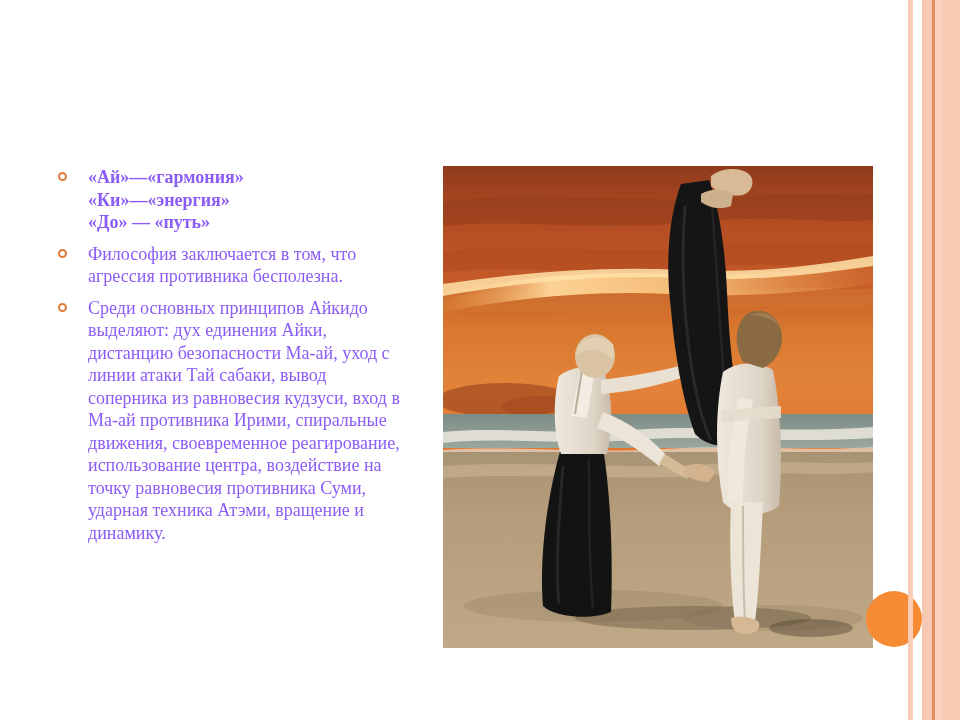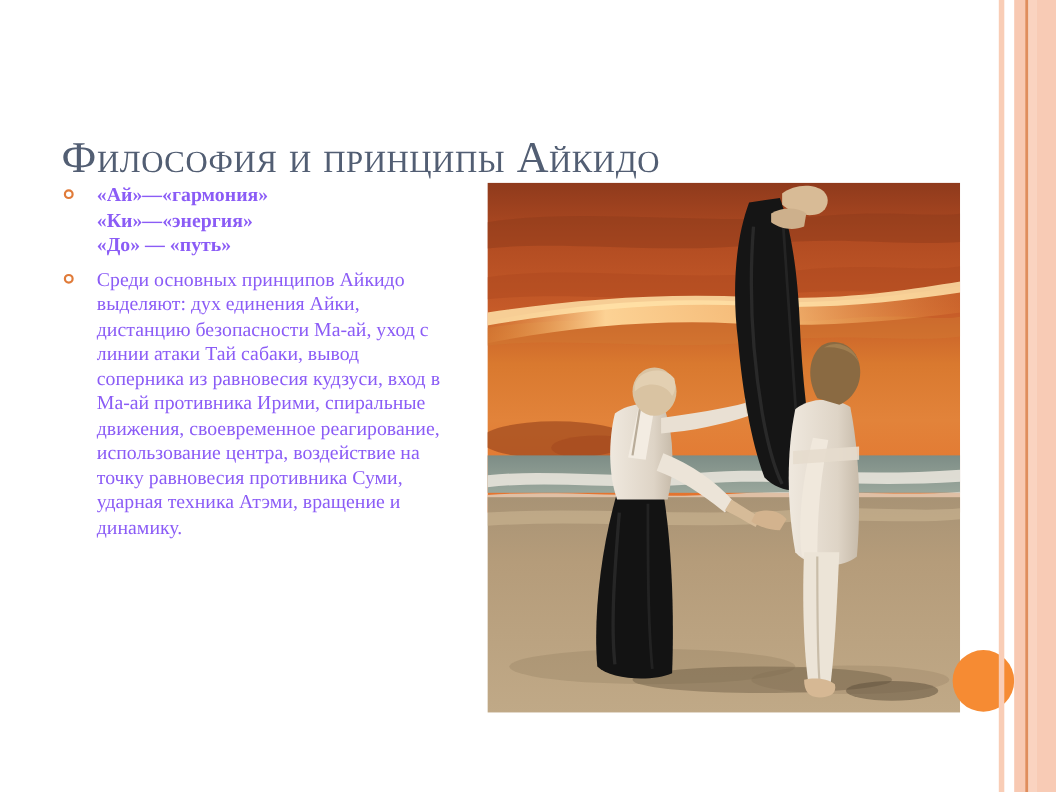--- a/index.html
+++ b/index.html
@@ -112,31 +112,34 @@
     height: 56px;
     border-radius: 50%;
     background: #f68b33;
   }
 </style>
 </head>
 <body>
 
 <div class="slide">
 
-  <h1 class="slide-title">Философия и принципы Айкидо</h1>
 
   <div class="content-list">
 
     <div class="bullet-row">
       <span class="bullet-marker"></span>
       <span class="bullet-text emphasis">«Ай»—«гармония»
 «Ки»—«энергия»
 «До» — «путь»</span>
     </div>
 
+    <div class="bullet-row">
+      <span class="bullet-marker"></span>
+      <span class="bullet-text">Философия заключается в том, что агрессия противника бесполезна.</span>
+    </div>
 
     <div class="bullet-row">
       <span class="bullet-marker"></span>
       <span class="bullet-text">Среди основных принципов Айкидо выделяют: дух единения Айки, дистанцию безопасности Ма-ай, уход с линии атаки Тай сабаки, вывод соперника из равновесия кудзуси, вход в Ма-ай противника Ирими, спиральные движения, своевременное реагирование, использование центра, воздействие на точку равновесия противника Суми, ударная техника Атэми, вращение и динамику.</span>
     </div>
 
   </div>
 
   <div class="photo-frame">
     <svg viewBox="0 0 430 482" preserveAspectRatio="none">

